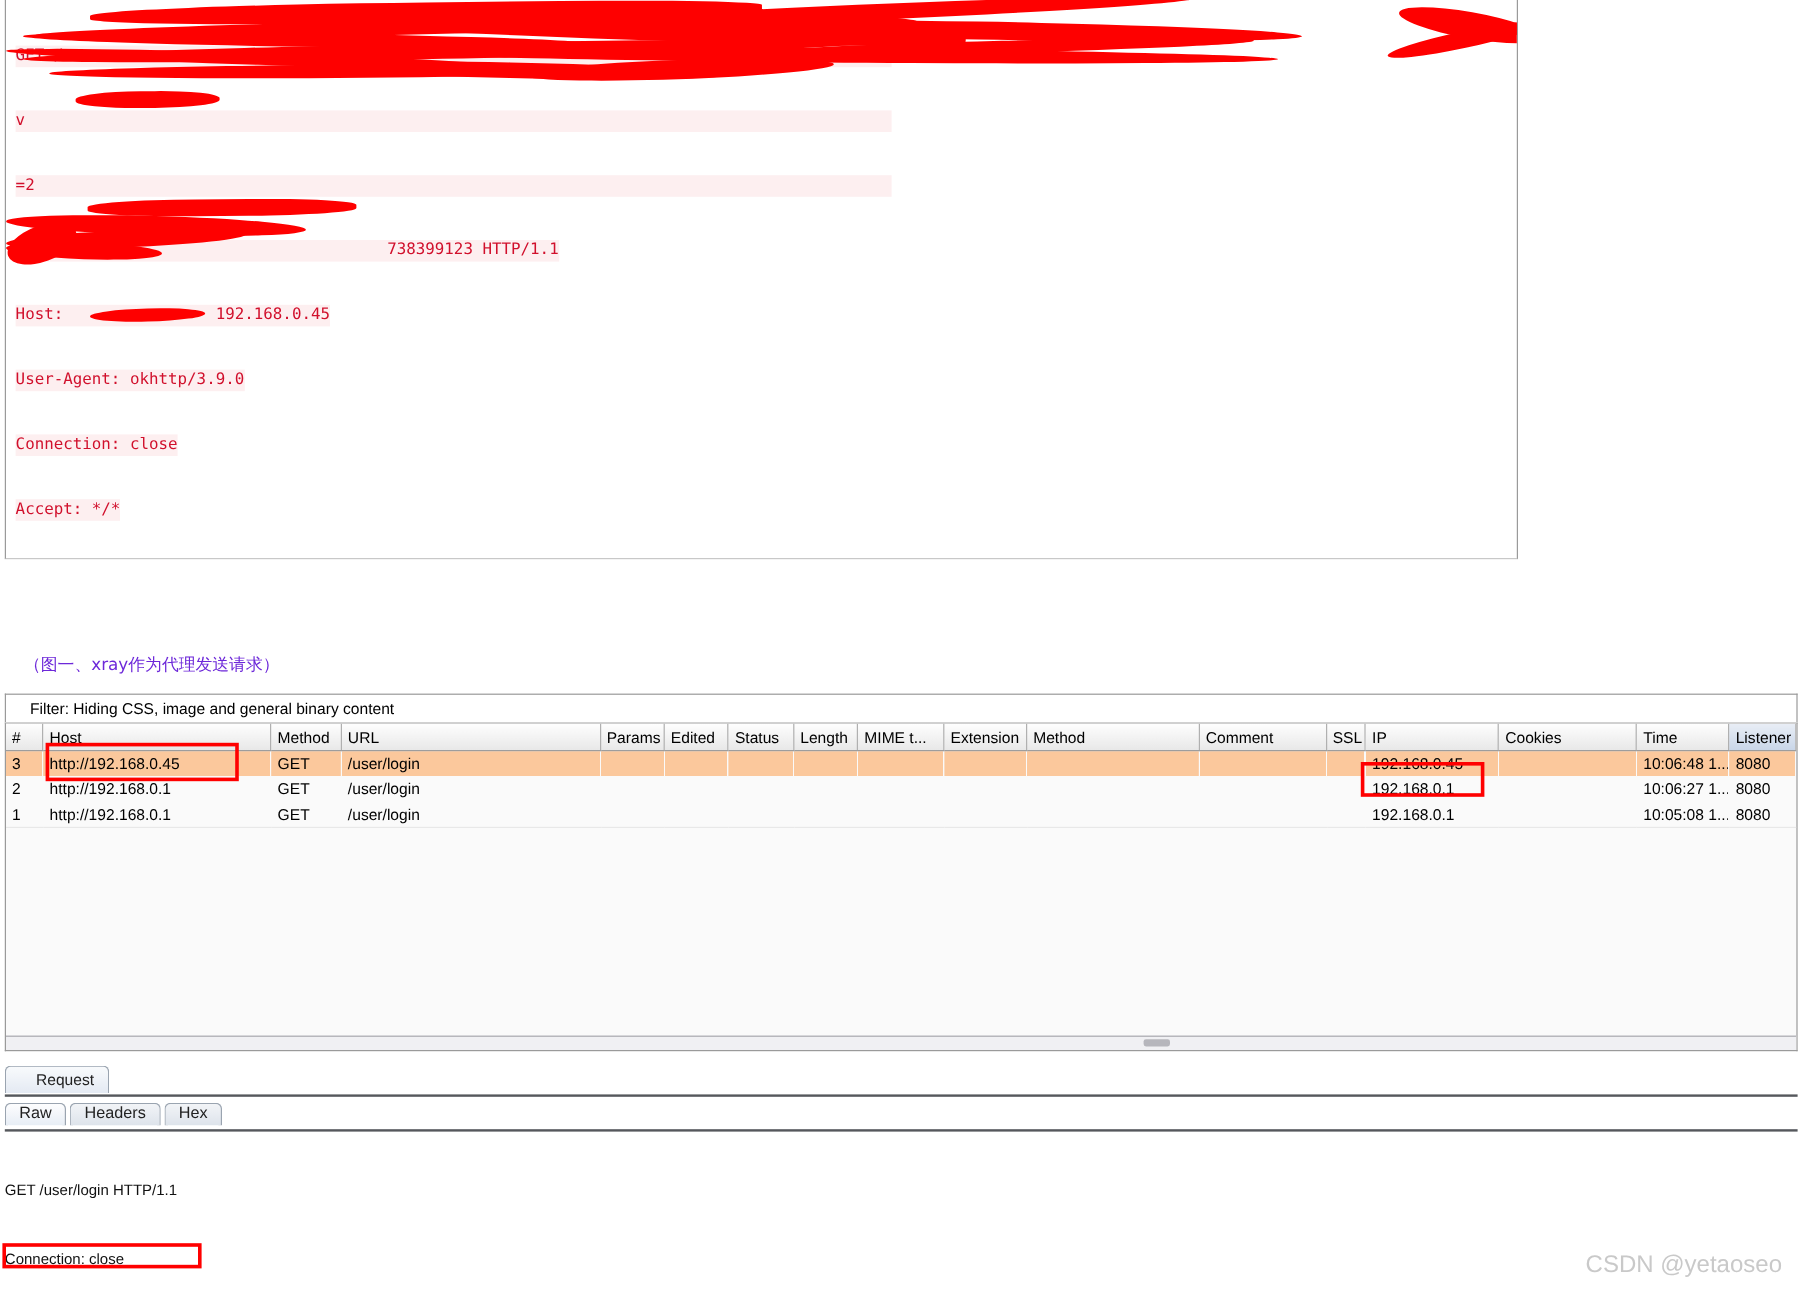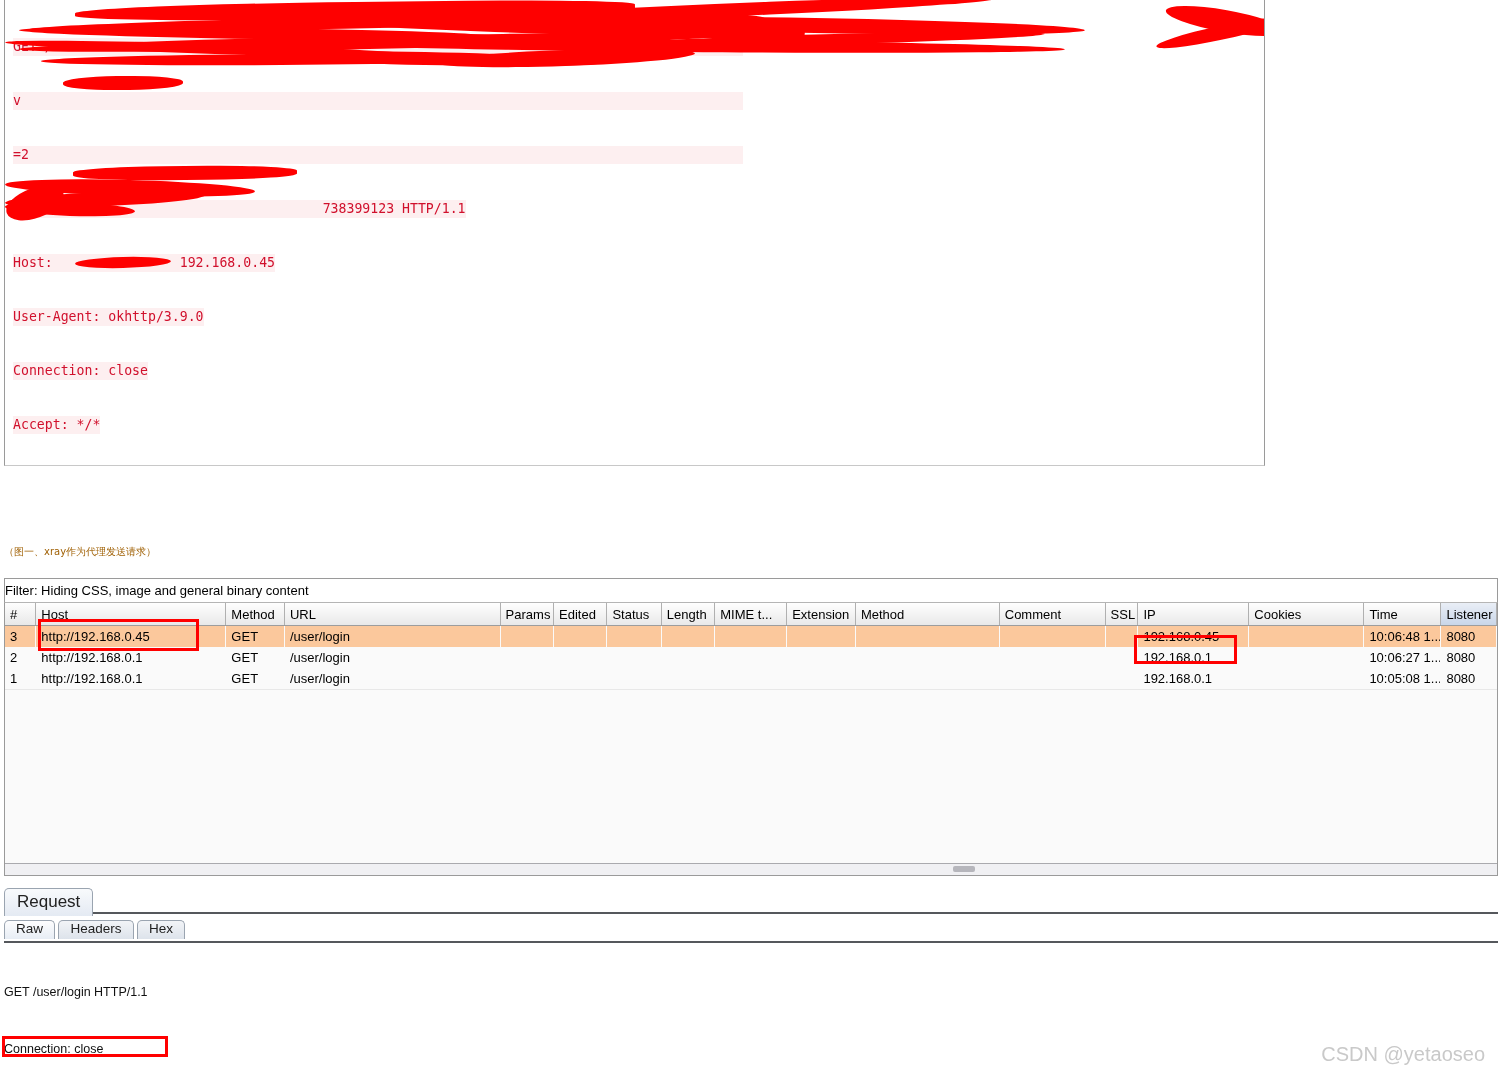--- a/index.html
+++ b/index.html
@@ -74,45 +74,45 @@
   
   .scribble.f1 { left: 68px;  top: 166px; width: 224px; height: 14px; border-radius: 40%; transform: rotate(-0.5deg); }
   .scribble.f2 { left: 0px;   top: 180px; width: 250px; height: 16px; border-radius: 50%; transform: rotate(1.6deg); }
   .scribble.f3 { left: 0px;   top: 192px; width: 200px; height: 14px; border-radius: 50%; transform: rotate(-2.2deg); }
   .scribble.f4 { left: 0px;   top: 202px; width: 130px; height: 14px; border-radius: 50%; transform: rotate(2deg); }
   .scribble.f5 { left: 0px;   top: 188px; width: 60px;  height: 30px; border-radius: 50%; transform: rotate(-20deg); }
 
   
   .caption {
     position: absolute;
-    left: 4px;
+    left: 20px;
     top: 545px;
-    font-size: 10px;
-    color: #a16207;
+    font-size: 14px;
+    color: #6d28d9;
     font-family: "DejaVu Sans", sans-serif;
   }
 
   
   .burp {
     position: absolute;
     left: 4px;
     top: 578px;
     width: 1494px;
     height: 496px;
     box-sizing: border-box;
   }
   .filter-bar {
     height: 24px;
     border: 1px solid #9a9a9a;
     border-bottom: none;
     background: #ffffff;
     font-size: 13px;
     color: #000000;
     line-height: 24px;
-    padding-left: 0;
+    padding-left: 20px;
     box-sizing: border-box;
   }
 
   
   .tbl-wrap {
     border: 1px solid #9a9a9a;
     border-top: 1px solid #b5b5b5;
     background: #fafafa;
     height: 274px;
     box-sizing: border-box;
@@ -176,22 +176,22 @@
   }
 
   
   .tabrow { position: relative; height: 26px; margin-top: 10px; }
   .tab {
     display: inline-block;
     border: 1px solid #9aa4b0;
     border-bottom: none;
     border-radius: 5px 5px 0 0;
     background: linear-gradient(to bottom, #f3f5f8 0%, #dbe1ea 100%);
-    font-size: 17px;
-    padding: 3px 12px 4px 12px;
+    font-size: 13px;
+    padding: 3px 12px 4px 25px;
     color: #222;
     position: relative;
     top: 2px;
   }
   .tab.active {
     background: linear-gradient(to bottom, #f8fafc 0%, #e4eaf3 100%);
   }
   .tab-underline {
     border-top: 2px solid #55585c;
     margin-top: 0px;

